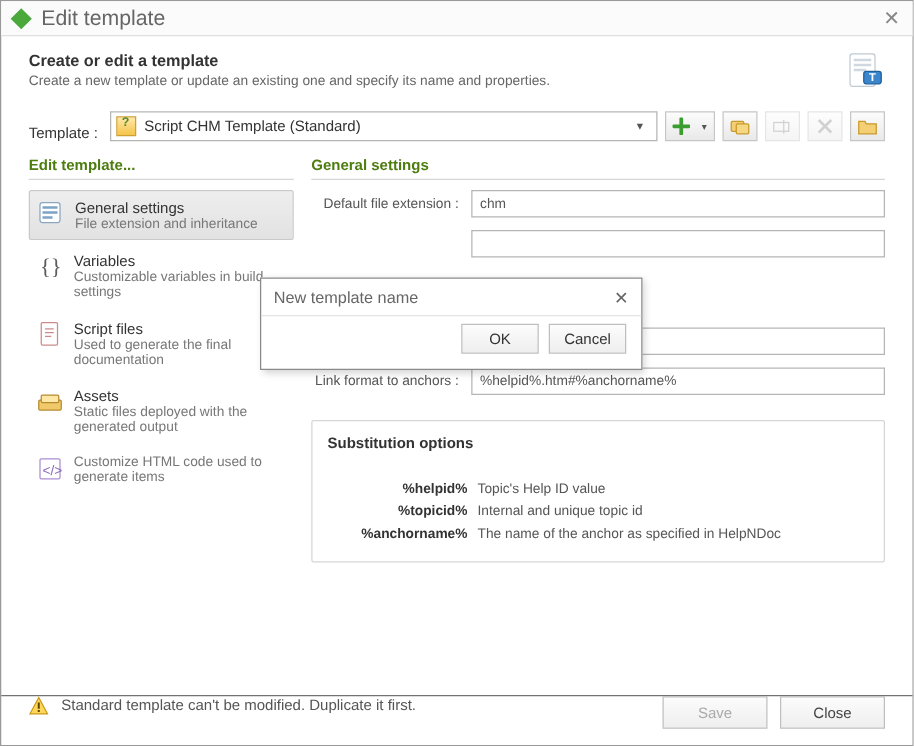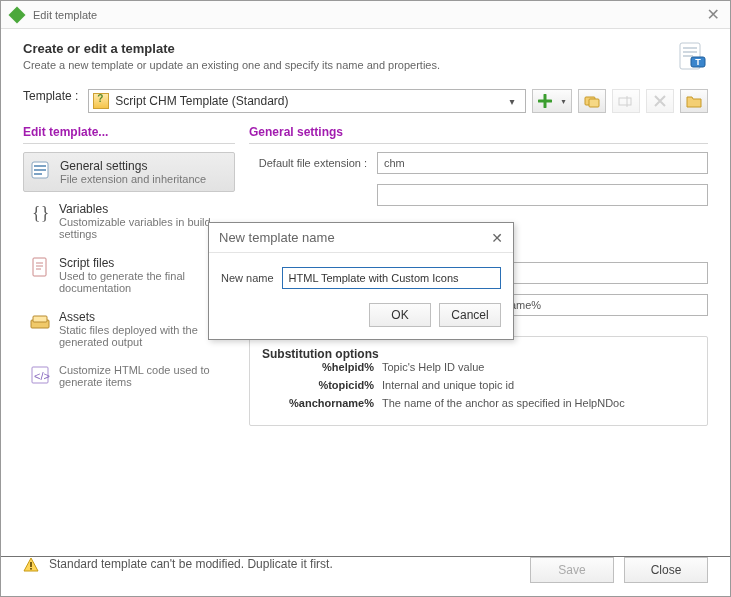--- a/index.html
+++ b/index.html
@@ -1,53 +1,53 @@
 <!DOCTYPE html>
 <html><head>
 <meta charset="utf-8">
 <style>
 * { box-sizing: border-box; margin: 0; padding: 0; }
 body { font-family: "Segoe UI", Tahoma, sans-serif; font-size: 12px; background: #fff; width: 731px; height: 597px; overflow: hidden; color: #333; }
 .window { width: 731px; height: 597px; border: 1px solid #999; display: flex; flex-direction: column; }
 .titlebar { height: 28px; background: #fbfbfb; display: flex; align-items: center; padding: 0 10px; border-bottom: 1px solid #e0e0e0; }
 .titlebar .diamond { width: 12px; height: 12px; background: #4ba83b; transform: rotate(45deg); margin-right: 10px; }
-.titlebar-title { color: #666; font-size: 11px; flex: 1; }
+.titlebar-title { color: #666; font-size: 17px; flex: 1; }
 .close-x { color: #888; font-size: 16px; cursor: pointer; }
 .header-section { padding: 12px 22px 10px 22px; display: flex; align-items: flex-start; }
 .header-text { flex: 1; }
 .header-title { font-size: 13px; font-weight: bold; color: #333; margin-bottom: 3px; }
 .header-subtitle { font-size: 11px; color: #666; }
 .header-icon { width: 32px; height: 32px; }
-.template-row { padding: 6px 22px; display: flex; align-items: flex-start; gap: 6px; }
+.template-row { padding: 6px 22px; display: flex; align-items: flex-end; gap: 6px; }
 .template-label { font-size: 12px; color: #333; margin-right: 4px; }
 .template-select { flex: 1; height: 24px; border: 1px solid #b5b5b5; background: #fff; display: flex; align-items: center; padding: 0 4px; position: relative; }
 .tsel-icon { width: 16px; height: 16px; background: linear-gradient(#ffe9a8,#f5c44a); border: 1px solid #cda034; margin-right: 6px; position: relative; }
 .tsel-icon::after { content: "?"; position: absolute; left: 3px; top: -1px; font-size: 10px; color: #5a8a2e; font-weight: bold; }
 .tsel-text { flex: 1; font-size: 12px; color: #333; }
 .tsel-arrow { width: 18px; text-align: center; color: #555; font-size: 10px; }
 .toolbar-btn { width: 28px; height: 24px; border: 1px solid #c6c6c6; background: linear-gradient(#fcfcfc,#e9e9e9); display: flex; align-items: center; justify-content: center; cursor: pointer; }
 .toolbar-btn.split { width: 40px; justify-content: space-around; padding: 0 2px; }
 .toolbar-btn.disabled { opacity: 0.45; cursor: default; }
 .small-dd { font-size: 8px; color: #555; margin-left: 2px; }
 .main-area { flex: 1; display: flex; padding: 6px 22px 8px 22px; gap: 14px; overflow: hidden; position: relative; }
 .left-col { width: 212px; display: flex; flex-direction: column; }
-.col-title { font-size: 12px; font-weight: bold; color: #a21caf; padding-bottom: 4px; border-bottom: 1px solid #d6d6d6; margin-bottom: 8px; }
+.col-title { font-size: 12px; font-weight: bold; color: #4d7c0f; padding-bottom: 4px; border-bottom: 1px solid #d6d6d6; margin-bottom: 8px; }
 .nav-list { display: flex; flex-direction: column; gap: 4px; }
 .nav-item { display: flex; gap: 8px; padding: 6px 6px; border-radius: 2px; cursor: pointer; align-items: flex-start; }
 .nav-item.selected { background: linear-gradient(#eee,#e2e2e2); border: 1px solid #c9c9c9; }
 .nav-icon { width: 22px; height: 22px; flex-shrink: 0; display: flex; align-items: center; justify-content: center; }
 .nav-text { overflow: hidden; }
 .nav-label { font-size: 12px; color: #333; white-space: nowrap; }
 .nav-sub { font-size: 11px; color: #777; }
 .right-col { flex: 1; display: flex; flex-direction: column; }
 .field-row { display: flex; align-items: center; margin-bottom: 10px; }
 .field-label { width: 128px; text-align: right; font-size: 11px; color: #555; padding-right: 10px; }
 .field-input { flex: 1; height: 22px; border: 1px solid #b5b5b5; background: #fff; padding: 0 6px; font-size: 11px; color: #555; display: flex; align-items: center; }
 .subst-box { border: 1px solid #d6d6d6; border-radius: 2px; padding: 10px 12px 10px 12px; margin-top: 10px; }
-.subst-title { font-size: 12px; font-weight: bold; color: #333; margin-bottom: 0; }
+.subst-title { font-size: 12px; font-weight: bold; color: #333; margin-bottom: 24px; }
 .subst-row { display: flex; margin-bottom: 6px; font-size: 11px; }
 .subst-key { width: 120px; text-align: right; font-weight: bold; color: #333; padding-right: 8px; }
 .subst-val { color: #555; }
 .footer { height: 40px; border-top: 1px solid #737373; display: flex; align-items: flex-start; padding: 0 22px; gap: 10px; }
 .warn-icon { width: 16px; height: 16px; }
 .footer-msg { flex: 1; font-size: 12px; color: #555; }
 .footer-btn { min-width: 84px; height: 26px; border: 1px solid #bfbfbf; background: linear-gradient(#fcfcfc,#eee); font-size: 12px; color: #444; cursor: pointer; }
 .footer-btn.disabled { color: #aaa; cursor: default; }
 .modal { position: absolute; left: 208px; top: 222px; width: 306px; background: #fff; border: 1px solid #8a8a8a; box-shadow: 2px 2px 6px rgba(0,0,0,0.18); z-index: 50; }
 .modal-hdr { height: 30px; display: flex; align-items: center; padding: 0 10px; border-bottom: 1px solid #e4e4e4; }
@@ -244,21 +244,17 @@
     <button class="footer-btn">Close</button>
   </div>
 
 </div>
 
 <div class="modal">
   <div class="modal-hdr">
     <div class="modal-title">New template name</div>
     <div class="modal-close">✕</div>
   </div>
-  <div class="modal-body">
-    <div class="modal-label">New name</div>
-    <input class="modal-input" type="text" value="HTML Template with Custom Icons" style="">
-  </div>
   <div class="modal-footer">
     <button class="modal-btn">OK</button>
     <button class="modal-btn">Cancel</button>
   </div>
 </div>
 
 </body></html>

